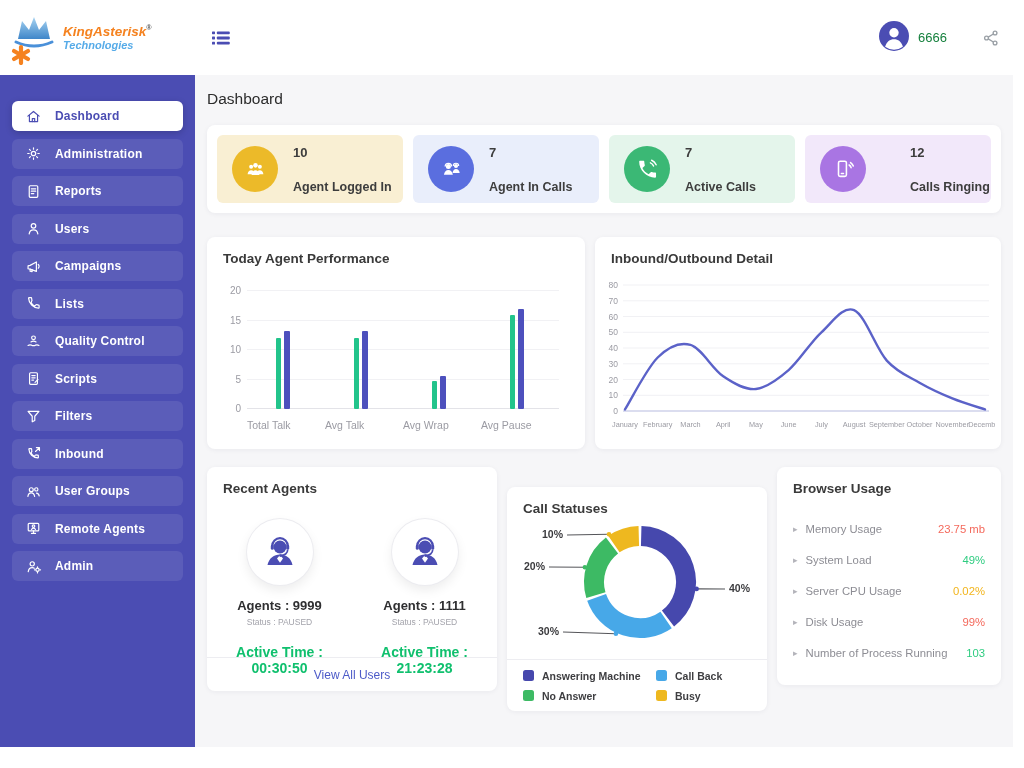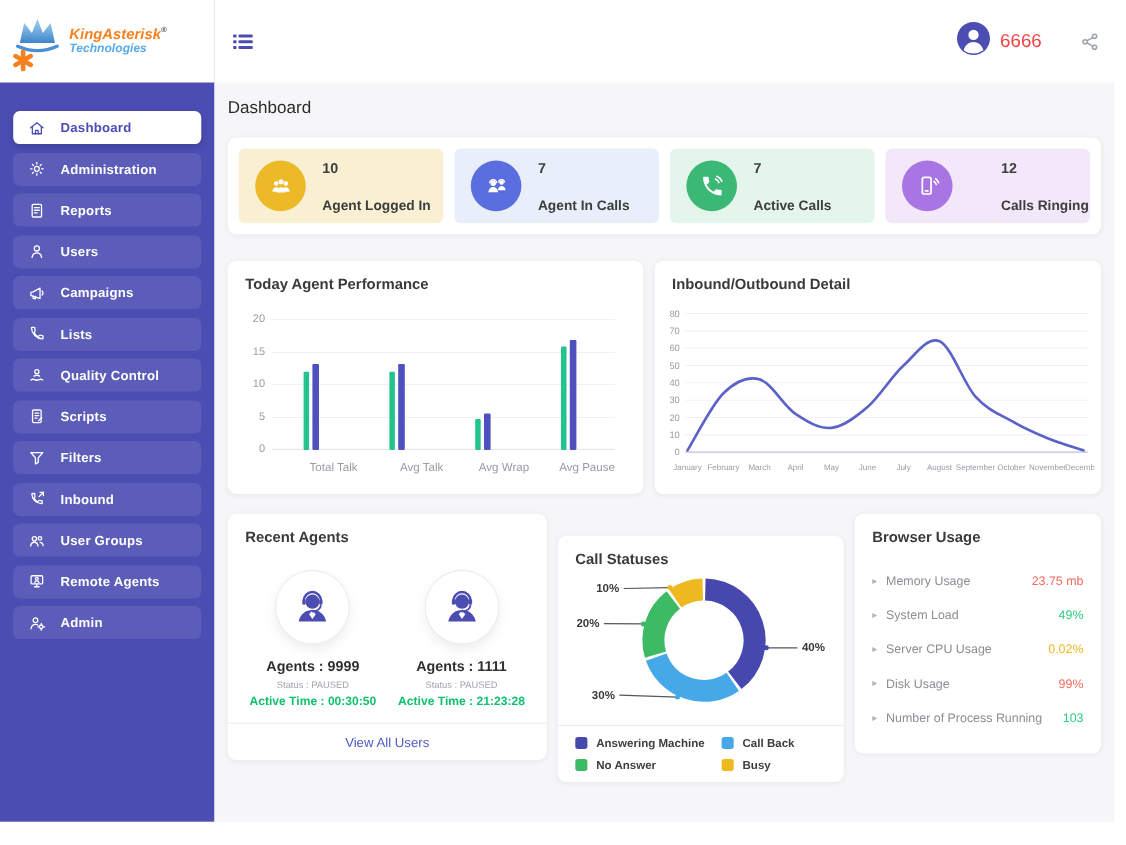--- a/index.html
+++ b/index.html
@@ -21,21 +21,21 @@
   .nav-item.active{background:#fff;color:#4b4db3;box-shadow:0 2px 7px rgba(0,0,0,.18)}
   .nicon{width:17px;height:17px;display:flex;flex:none}
   .nicon svg{width:17px;height:17px}
   .nlabel{font-size:12px;font-weight:bold;letter-spacing:.2px;white-space:nowrap}
 
   
   .header{position:absolute;left:195px;top:0;width:829px;height:75px;background:#fff;
           display:flex;align-items:center;padding:0 24px 0 16px}
   .burger{display:flex;cursor:pointer}
   .huser{margin-left:auto;display:flex;align-items:center;gap:9px}
-  .uid{font-size:17px;color:#ef4444}
+  .uid{font-size:13px;color:#15803d}
   .share{margin-left:26px;display:flex;cursor:pointer}
 
   
   .main{position:absolute;left:195px;top:75px;width:818px;height:672px;background:#f6f6f8}
   .page-title{position:absolute;left:12px;top:15px;margin:0;font-size:15.5px;font-weight:500;color:#2c2c2c}
   .card{position:absolute;background:#fff;border-radius:8px;box-shadow:0 1px 5px rgba(30,30,60,.06)}
   .card h2{margin:0;padding:14px 16px 0;font-size:13.5px;color:#3a3a3a;font-weight:bold}
 
   
   .stats{position:absolute;left:12px;top:50px;width:794px;height:88px;background:#fff;border-radius:8px;
@@ -46,39 +46,39 @@
   .sval{font-size:13px;font-weight:bold;color:#3d3d3d}
   .slab{font-size:12.5px;font-weight:bold;color:#3d3d3d;margin-top:20px}
 
   
   .bar-card{left:12px;top:162px;width:378px;height:212px}
   #bar-plot{position:absolute;left:40px;top:54px;width:312px;height:118px}
   .gline{position:absolute;left:0;right:0;height:1px;background:#f1f1f4}
   .gzero{background:#e3e3e8}
   .gtick{position:absolute;left:-28px;width:22px;text-align:right;font-size:10px;color:#9b9ba3}
   .vbar{position:absolute;bottom:0;border-radius:1px}
-  .cat{position:absolute;top:128px;text-align:right;font-size:10.5px;color:#9b9ba3}
+  .cat{position:absolute;top:128px;text-align:left;font-size:10.5px;color:#9b9ba3}
 
   
   .line-card{left:400px;top:162px;width:406px;height:212px}
   #line-svg{position:absolute;left:8px;top:40px}
   .axt{font-size:8.5px;fill:#9b9ba3;font-family:"Liberation Sans",sans-serif}
   .mon{font-size:7.3px;fill:#9b9ba3;font-family:"Liberation Sans",sans-serif}
   .lg{stroke:#f1f1f4;stroke-width:1}
   .lbase{stroke:#cfd2ea;stroke-width:1.5}
 
   
   .agents-card{left:12px;top:392px;width:290px;height:224px}
   #agents-row{position:absolute;top:46px;left:0;right:0;display:flex;justify-content:space-evenly}
   .agent{text-align:center}
   .avatar-circle{width:66px;height:66px;border-radius:50%;background:#fff;margin:6px auto 0;
     box-shadow:0 0 0 1px #ececf0,0 5px 12px rgba(0,0,0,.08);display:flex;align-items:center;justify-content:center}
   .agent-name{margin-top:13px;font-size:13px;font-weight:bold;color:#2f2f31}
   .agent-status{margin-top:4px;font-size:8.5px;color:#a3a3ab}
-  .agent-active{margin-top:5px;font-size:11px;font-weight:bold;color:#10c06e}
+  .agent-active{margin-top:17px;font-size:14px;font-weight:bold;color:#10c06e}
   .card-footer{position:absolute;left:0;right:0;bottom:0;height:34px;border-top:1px solid #ededf1;
                display:flex;align-items:center;justify-content:center}
   .card-footer a{font-size:12px;color:#4c5ac8;text-decoration:none;cursor:pointer}
 
   
   .donut-card{left:312px;top:412px;width:260px;height:224px}
   #donut-svg{position:absolute;left:0;top:30px}
   .dlabel{font-size:10.5px;font-weight:bold;fill:#3b3b3e;font-family:"Liberation Sans",sans-serif}
   .legend{position:absolute;left:0;right:0;bottom:0;height:52px;border-top:1px solid #ededf1;
           display:grid;grid-template-columns:1.4fr 1fr;align-content:center;row-gap:8px;padding:0 16px}

